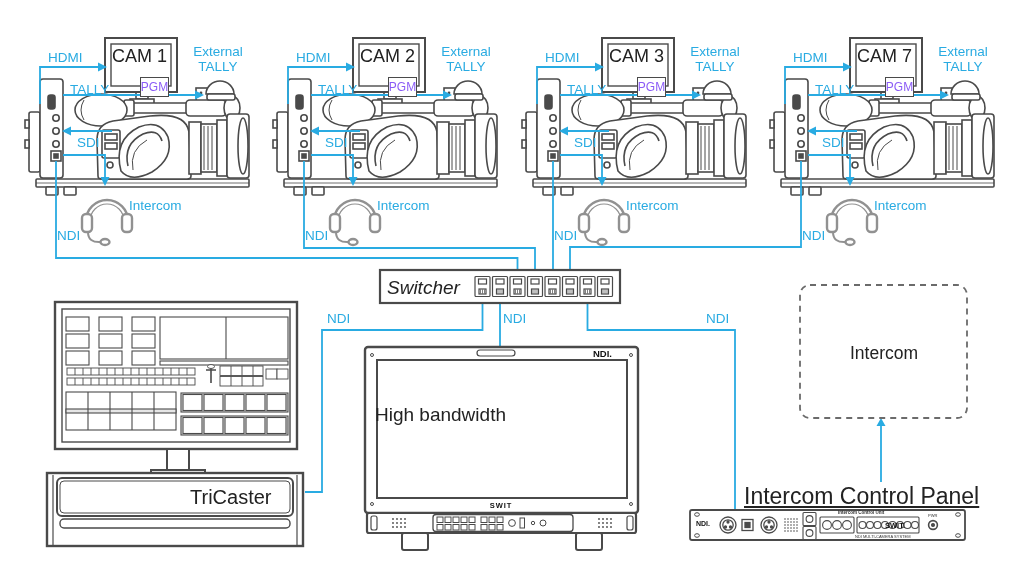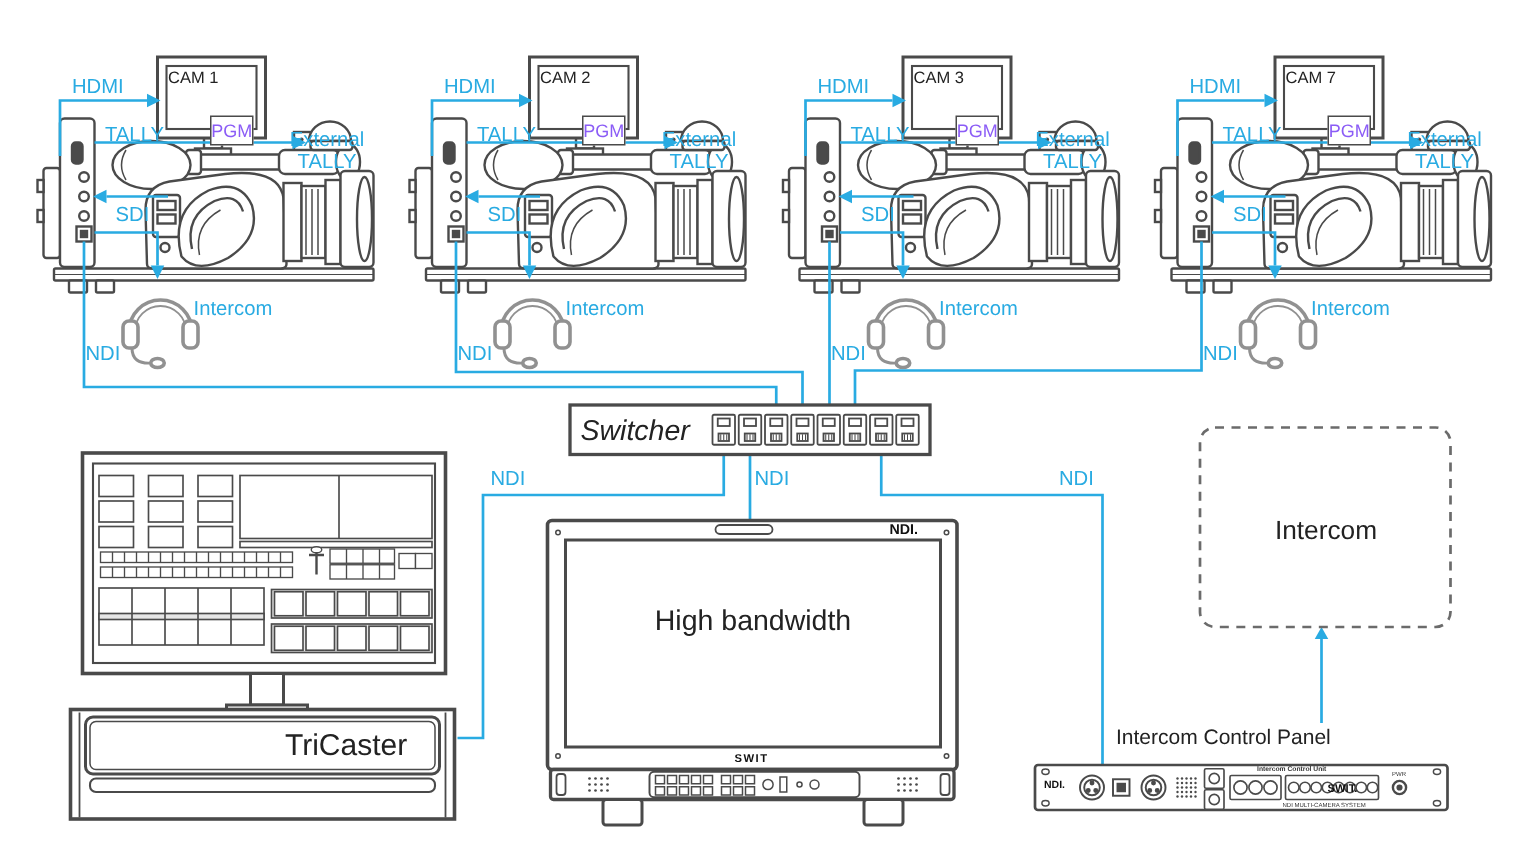--- a/index.html
+++ b/index.html
@@ -1,33 +1,33 @@
 <!DOCTYPE html>
 <html><head>
 <meta charset="utf-8">
 <style>
   html,body{margin:0;padding:0;background:#fff;}
   #canvas{position:relative;width:1024px;height:576px;background:#fff;overflow:hidden;
           font-family:"Liberation Sans",sans-serif;}
   #art{position:absolute;left:0;top:0;}
   .txt{position:absolute;white-space:nowrap;}
   .blue{color:#29ABE2;font-size:13.5px;font-weight:400;}
-  .wrap{white-space:normal;text-align:center;line-height:15px;margin-top:41px;}
+  .wrap{white-space:normal;text-align:center;line-height:15px;}
   .camgrp{position:absolute;top:0;left:0;width:250px;height:250px;}
-  .cam-title{left:112px;top:46px;font-size:11px;color:#222;}
+  .cam-title{left:112px;top:46px;font-size:18px;color:#222;}
   .pgm-box{position:absolute;left:140px;top:65px;width:27px;height:18px;border:1.6px solid #4A4A4A;
            background:#fff;font-size:12px;color:#8b5cf6;display:flex;align-items:center;justify-content:center;margin-top:12px;}
   .lbl-hdmi{left:48px;top:50px;}
   .lbl-tally{left:70px;top:82px;}
   .lbl-sdi{left:77px;top:135px;}
   .lbl-ndi{left:57px;top:228px;}
   .lbl-intercom{left:129px;top:198px;}
   .lbl-ext{left:184px;top:44px;width:68px;}
   .big{font-size:19px;color:#222;font-style:italic;}
-  .mon-line{position:absolute;left:375px;width:254px;text-align:center;font-size:19px;color:#222;}
+  .mon-line{position:absolute;left:375px;width:254px;font-size:19px;color:#222;}
   .tp-line{position:absolute;left:806px;width:156px;text-align:center;font-size:17.5px;color:#222;}
   .logo{font-weight:700;color:#111;}
   .tiny{color:#333;}
 </style>
 </head>
 <body>
 
 <div id="canvas">
 
 <svg id="art" width="1024" height="576" viewBox="0 0 1024 576">
@@ -433,20 +433,20 @@
 <div class="txt blue" style="left:503px;top:311px;">NDI</div>
 <div class="txt blue" style="left:706px;top:311px;">NDI</div>
 <div class="txt" style="left:190px;top:486px;font-size:20px;color:#222;">TriCaster</div>
 
 <div class="mon-line" style="top:404px;">High bandwidth</div>
 <div class="txt logo" style="left:593px;top:348px;font-size:9.5px;">NDI.</div>
 <div class="txt logo" style="left:480px;top:501px;width:42px;text-align:center;font-size:7.5px;letter-spacing:1px;">SWIT</div>
 
 <div class="tp-line" style="top:343px;">Intercom</div>
 
-<div class="txt" style="left:744px;top:483px;font-size:14px;color:#222;">Intercom Control Panel</div>
+<div class="txt" style="left:744px;top:483px;font-size:23px;color:#222;text-decoration:underline;">Intercom Control Panel</div>
 <div class="txt logo" style="left:696px;top:520px;font-size:7px;">NDI.</div>
 <div class="txt tiny" style="left:838px;top:510px;font-size:4.5px;font-weight:700;">Intercom Control Unit</div>
 <div class="txt tiny" style="left:855px;top:534px;font-size:4px;">NDI MULTI-CAMERA SYSTEM</div>
 <div class="txt tiny" style="left:928px;top:513px;font-size:4px;">PWR</div>
 <div class="txt logo" style="left:885px;top:521px;font-size:7.5px;text-align:center;">SWIT.</div>
 
 </div>
 
 </body></html>

